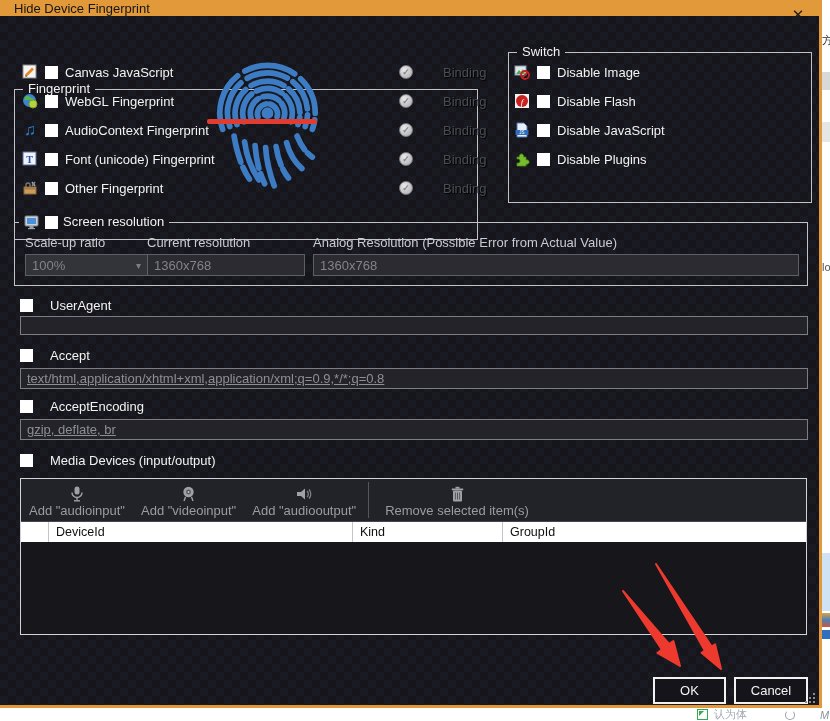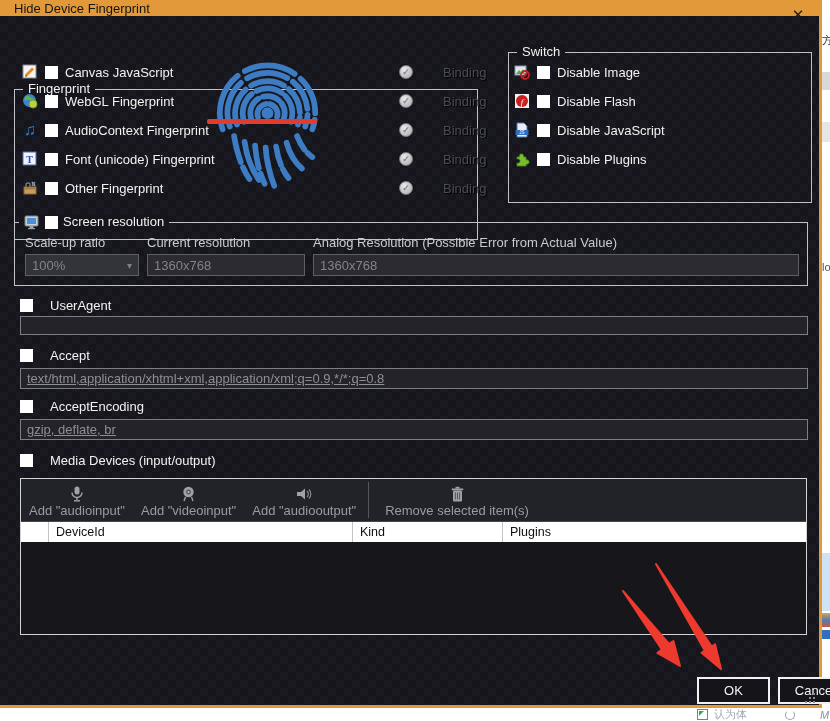--- a/index.html
+++ b/index.html
@@ -55,21 +55,21 @@
     border-bottom:1px solid #46464e;display:flex;align-items:stretch;box-sizing:border-box;}
   .tb-btn{display:flex;flex-direction:column;align-items:center;justify-content:flex-end;
     padding:3px 8px 3px 8px;color:#9b9ba2;font-size:13px;white-space:nowrap;cursor:default;}
   .tb-sep{width:1px;background:#55555d;margin:3px 4px;}
   .tbl-header{position:absolute;left:0;top:43px;width:100%;height:20px;background:#ffffff;display:flex;box-sizing:border-box;}
   .tbl-header .hc{box-sizing:border-box;border-right:1px solid #c4c4c8;color:#101010;font-size:12.5px;
     display:flex;align-items:center;padding-left:7px;height:100%;}
   .tbl-body{position:absolute;left:0;top:63px;right:0;bottom:0;background:#17171b;}
   
   .dlg-btn{position:absolute;height:27px;box-sizing:border-box;background:#14141a;border:2px solid #f2f2f2;
-    color:#f4f4f4;font-size:13px;display:flex;align-items:center;justify-content:center;cursor:default;margin-left:44px;}
+    color:#f4f4f4;font-size:13px;display:flex;align-items:center;justify-content:center;cursor:default;}
   
   .bg-right{position:absolute;left:822px;top:0;width:8px;height:721px;background:#ffffff;overflow:hidden;}
   .bg-bottom{position:absolute;left:0;top:708px;width:830px;height:13px;background:#ffffff;overflow:hidden;}
   .bg-txt{position:absolute;color:#2a2a2a;font-size:11px;line-height:12px;}
   .bb-item{position:absolute;top:0;height:13px;display:flex;align-items:center;color:#8b93a0;font-size:11px;}
   
   .overlay{position:absolute;left:0;top:0;width:830px;height:721px;pointer-events:none;z-index:50;}
   .scanline{position:absolute;left:207px;top:119px;width:110px;height:5px;background:#e23b30;border-radius:2px;z-index:6;}
   .fp-art{position:absolute;left:215px;top:56px;z-index:5;}
   .grip{position:absolute;right:4px;bottom:2px;width:12px;height:12px;}
@@ -251,21 +251,21 @@
             <rect x="5.5" y="12" width="4" height="2" fill="#9aa2aa"></rect>
             <rect x="4" y="14" width="7" height="1.2" fill="#9aa2aa"></rect>
           </svg>
       </span>
       <span class="chk"></span>
       <span>Screen resolution</span>
     </span>
     <span class="sr-lbl" style="left:10px;top:12px;">Scale-up ratio</span>
     <span class="sr-lbl" style="left:132px;top:12px;">Current resolution</span>
     <span class="sr-lbl" style="left:298px;top:12px;">Analog Resolution (Possible Error from Actual Value)</span>
-    <div class="sr-field sr-combo" style="left:10px;top:31px;width:114px;">
+    <div class="sr-field sr-combo" style="left:10px;top:31px;width:123px;">
       <span>100%</span>
       <span class="chev">▾</span>
     </div>
     <div class="sr-field" style="left:132px;top:31px;width:158px;">
       <span>1360x768</span>
     </div>
     <div class="sr-field" style="left:298px;top:31px;width:486px;">
       <span>1360x768</span>
     </div>
   </div>
@@ -330,21 +330,21 @@
             <line x1="6.5" y1="6.5" x2="6.5" y2="13.5" stroke="#55555c"></line>
             <line x1="8.6" y1="6.5" x2="8.6" y2="13.5" stroke="#55555c"></line>
           </svg>
         <span>Remove selected item(s)</span>
       </div>
     </div>
     <div class="tbl-header">
       <div class="hc" style="width:28px;"></div>
       <div class="hc" style="width:304px;">DeviceId</div>
       <div class="hc" style="width:150px;">Kind</div>
-      <div class="hc" style="flex:1;border-right:none;">Plugins</div>
+      <div class="hc" style="flex:1;border-right:none;">GroupId</div>
     </div>
     <div class="tbl-body"></div>
   </div>
 
   <div class="dlg-btn" style="left:653px;top:677px;width:73px;">
     <span>OK</span>
   </div>
   <div class="dlg-btn" style="left:734px;top:677px;width:74px;">
     <span>Cancel</span>
   </div>

